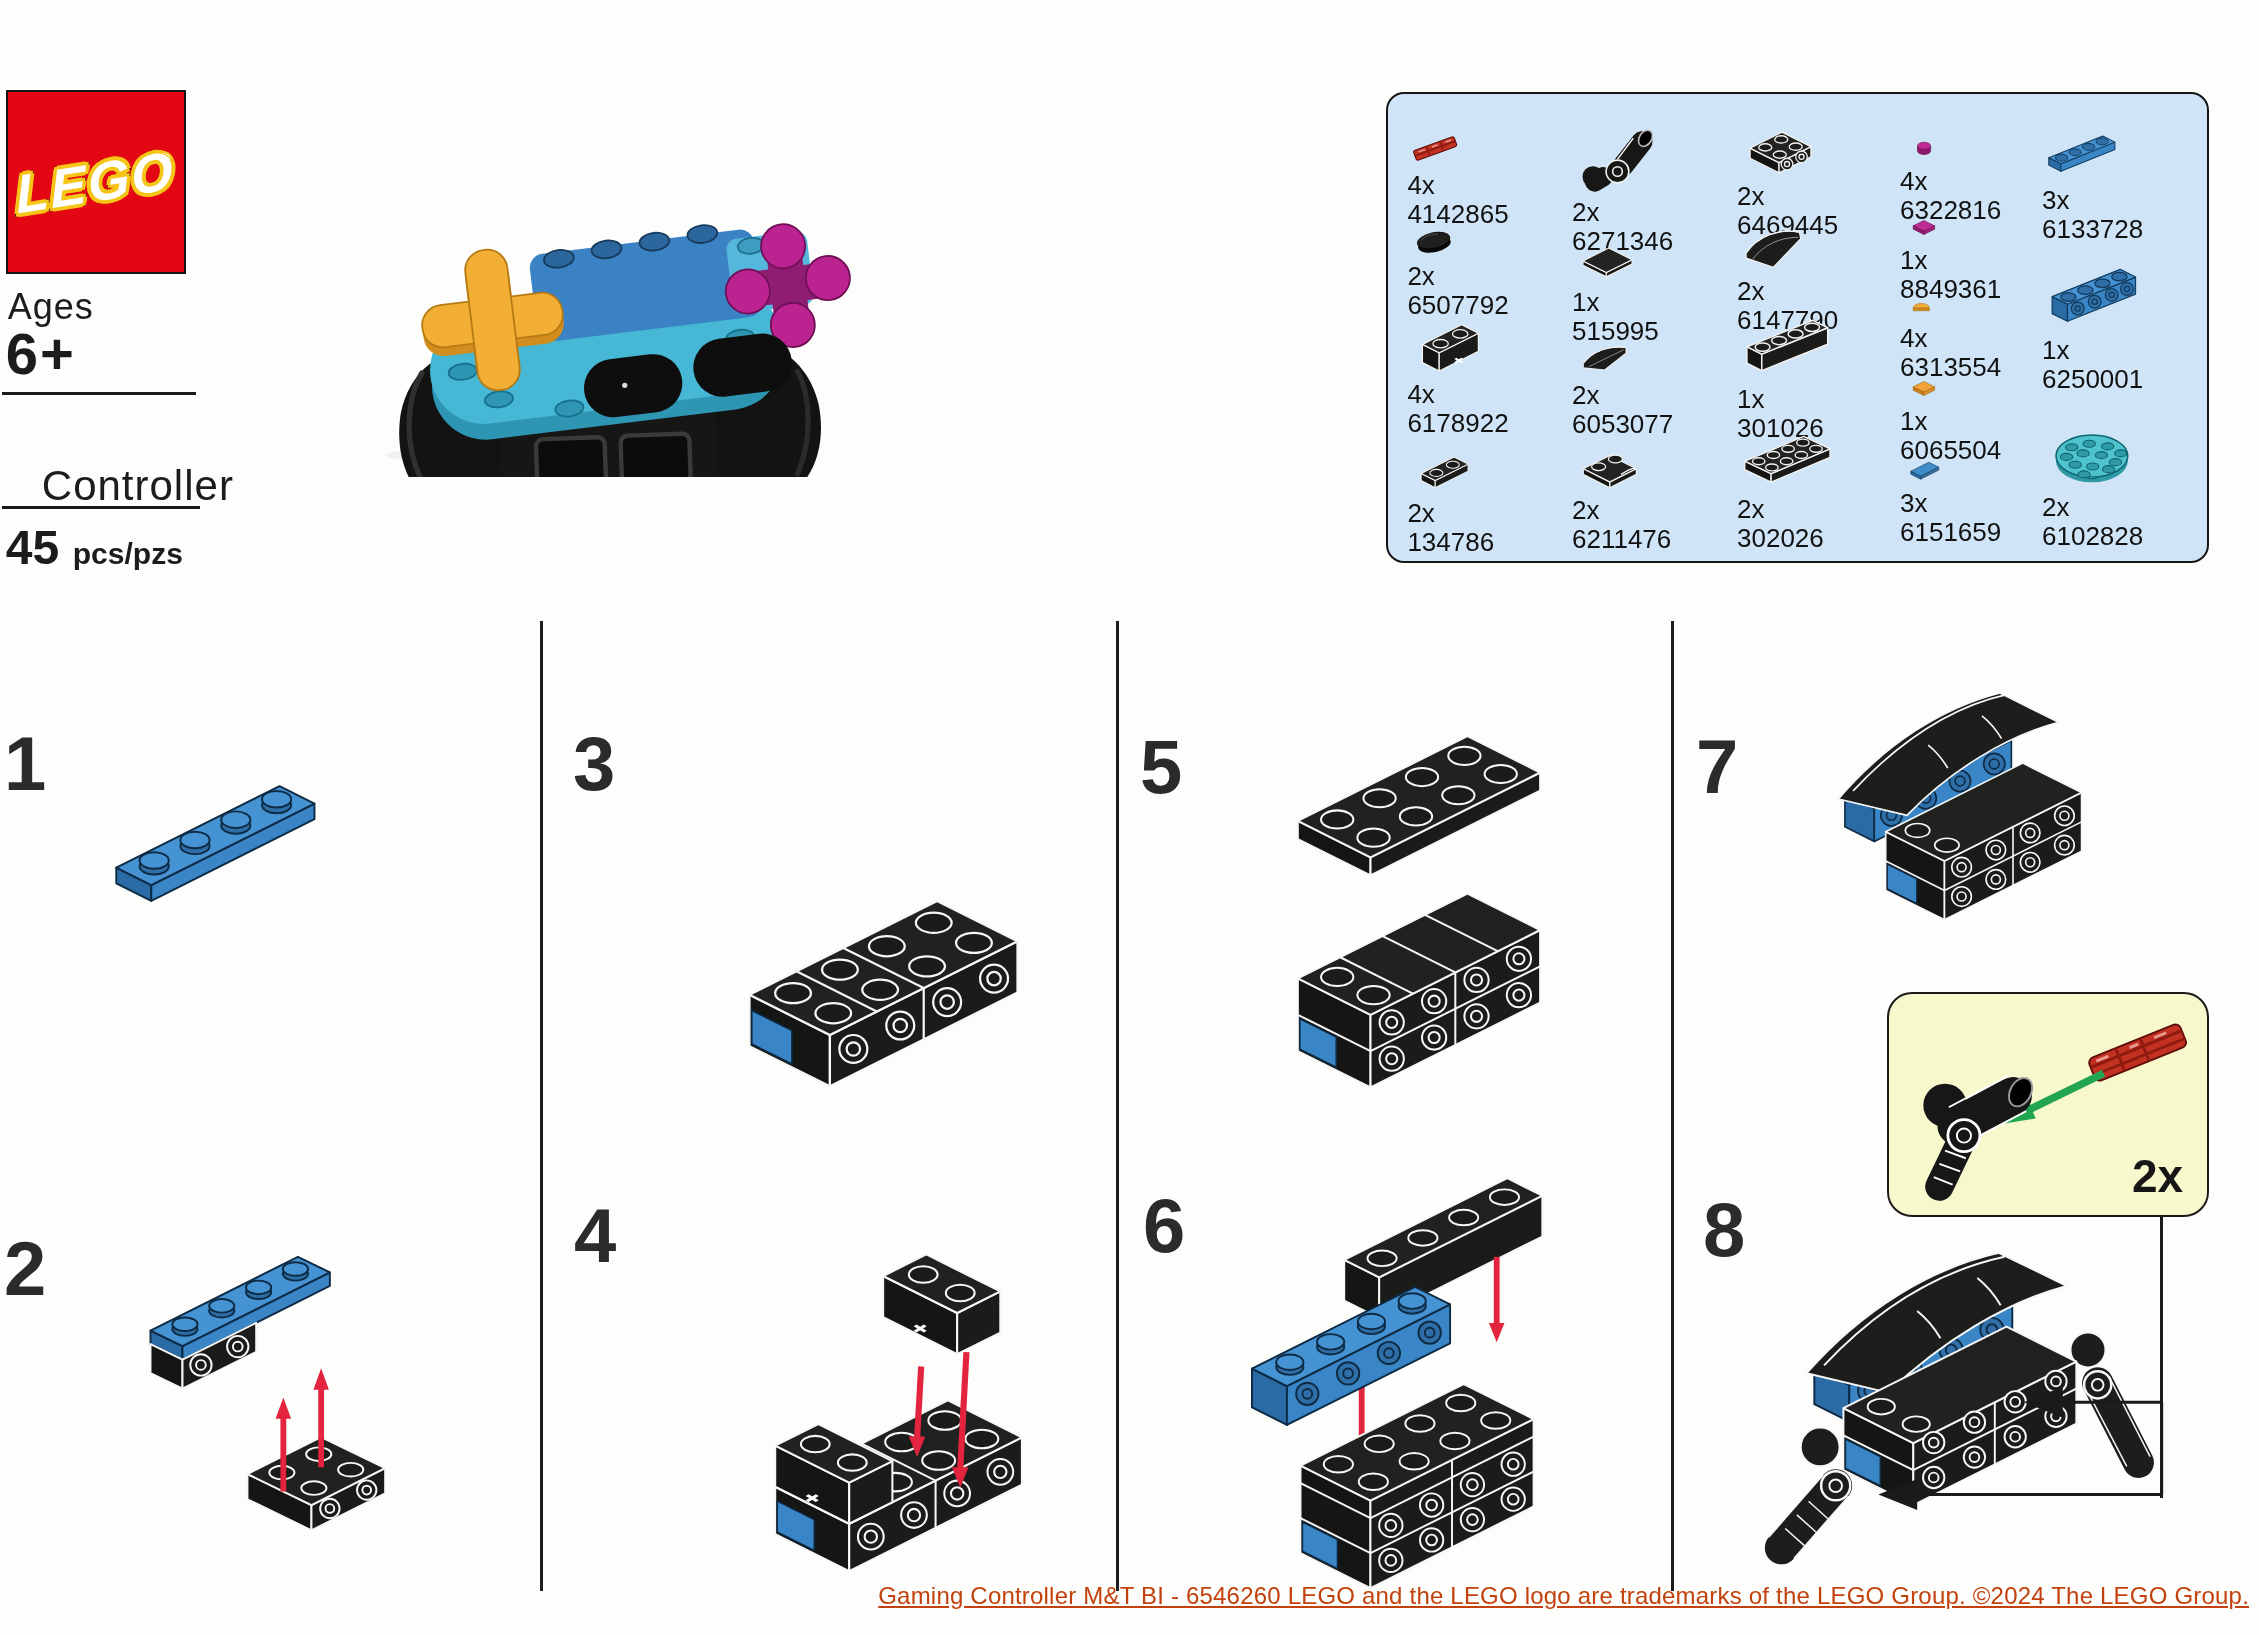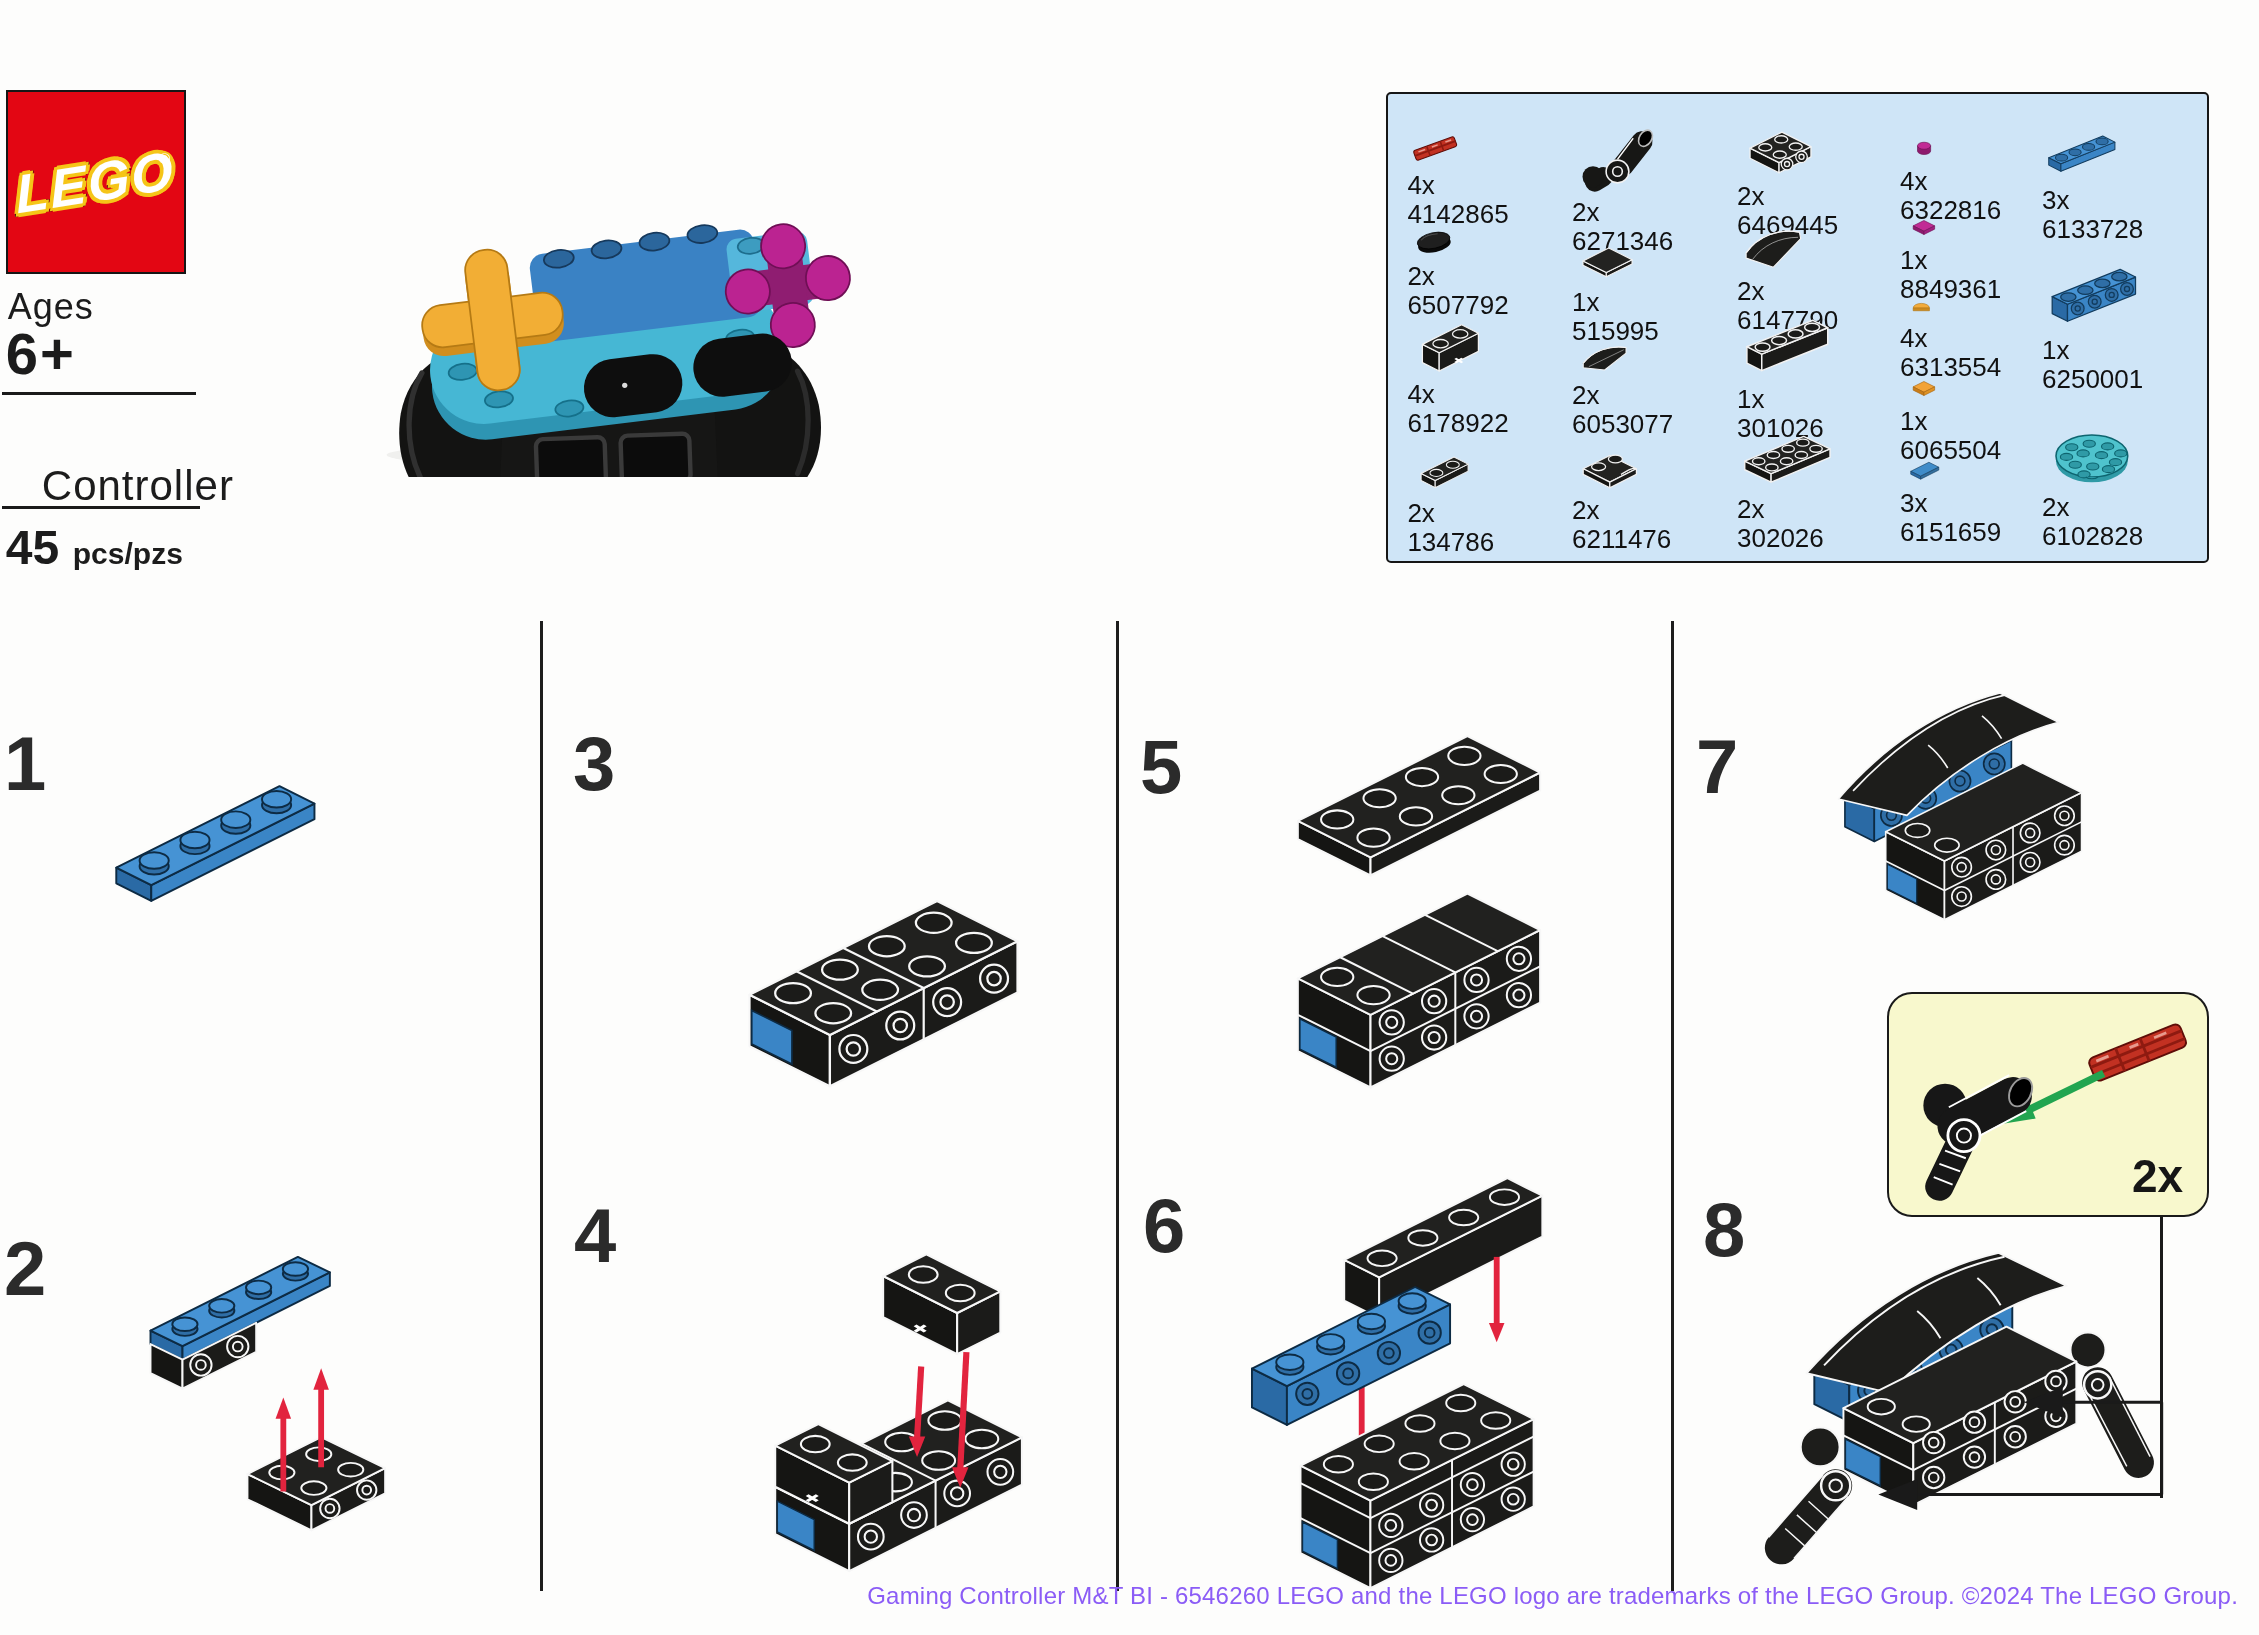--- a/index.html
+++ b/index.html
@@ -16,32 +16,32 @@
   .logo-reg{font-size:15.5px;color:#fff;-webkit-text-stroke:0;position:absolute;right:13.6px;top:58px;text-shadow:none;}
   .ages-label{position:absolute;left:7.8px;top:286px;font-size:36px;letter-spacing:1px;}
   .ages-value{position:absolute;left:5.8px;top:320px;font-size:58px;font-weight:700;letter-spacing:1.9px;}
   .rule{position:absolute;height:2.9px;background:#1a1a1a;}
   .model-name{position:absolute;left:5.8px;top:462px;font-size:42px;letter-spacing:1px;margin-left:36px;}
   .pieces{position:absolute;left:5.8px;top:520px;display:flex;align-items:baseline;gap:13.6px;}
   .pieces-value{font-size:48px;font-weight:700;}
   .pieces-label{font-size:30px;font-weight:600;}
   
   .parts-box{position:absolute;left:1386px;top:92px;width:823px;height:471px;background:#cfe5f7;
-        border:2.9px solid #161616;border-radius:5px;box-sizing:border-box;}
+        border:2.9px solid #161616;border-radius:18px;box-sizing:border-box;}
   .part{position:absolute;width:157px;line-height:29px;}
   .part svg{display:block;margin-bottom:1.9px;}
   .pqty,.pid{font-size:26px;color:#111;}
   
   .divider{position:absolute;width:2.9px;background:#1d1d1d;}
   .step-num{position:absolute;font-size:76px;font-weight:600;color:#2b2b2b;}
   .callout{position:absolute;left:1887px;top:992px;width:322px;height:225px;background:#f8f8cd;
         border:2.9px solid #1a1a1a;border-radius:25px;box-sizing:border-box;}
   .callout-qty{position:absolute;left:243px;top:155px;font-size:46px;font-weight:700;color:#161616;}
   .leader{position:absolute;left:2160px;top:1215px;width:2.9px;height:283px;background:#1a1a1a;}
-  .footer{position:absolute;right:22px;top:1582px;font-size:24px;color:#8b5cf6;letter-spacing:0.2px;white-space:nowrap;}
+  .footer{position:absolute;right:11px;top:1582px;font-size:24px;color:#c2410c;letter-spacing:0.2px;white-space:nowrap;text-decoration:underline;}
 </style>
 </head>
 <body>
 
 <div class="page">
 
   <div class="logo">
     <span class="logo-text">LEGO</span>
     <span class="logo-reg">®</span>
   </div>

